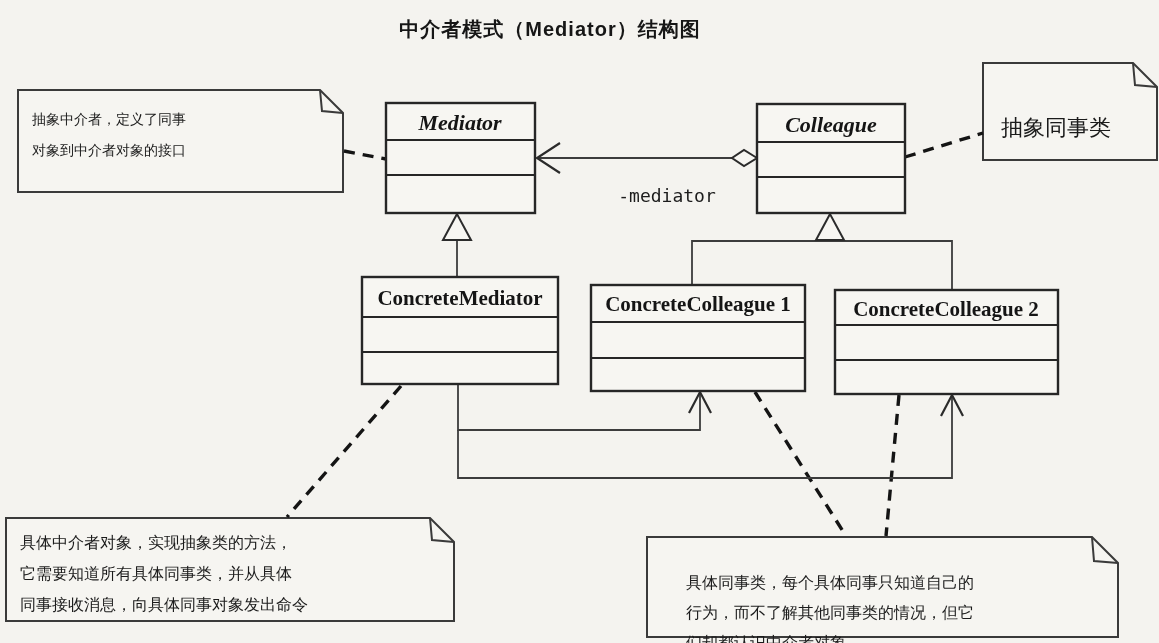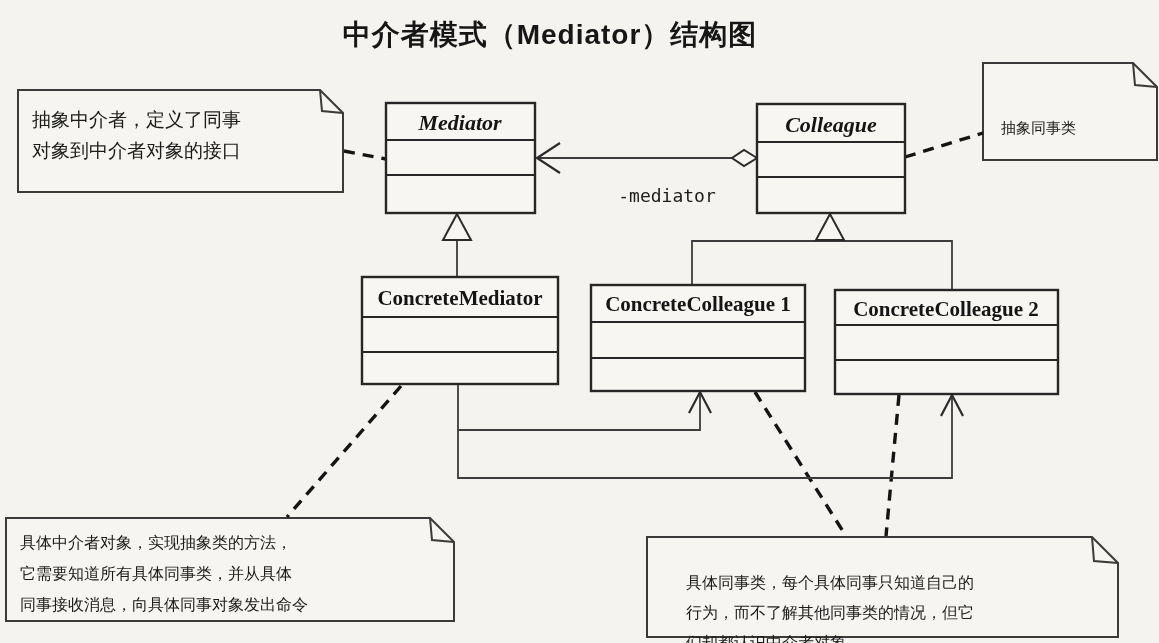--- a/index.html
+++ b/index.html
@@ -7,21 +7,21 @@
     position:relative;
     width:1159px;height:643px;
     background:#f4f3ef;
     overflow:hidden;
     font-family:"Liberation Sans", sans-serif;
     color:#1e1e1e;
   }
   .title{
     position:absolute;left:300px;top:16px;width:500px;
     text-align:center;
-    font-size:28px;font-weight:bold;letter-spacing:1px;
+    font-size:20px;font-weight:bold;letter-spacing:1px;
     color:#161616;
   }
   svg{position:absolute;left:0;top:0;}
   .box{fill:#f7f6f2;stroke:#262626;stroke-width:2.4;}
   .divider{stroke:#262626;stroke-width:2.2;}
   .note{fill:#f6f5f1;stroke:#3a3a3a;stroke-width:2;}
   .fold{fill:none;stroke:#3a3a3a;stroke-width:2;}
   .conn{stroke:#3c3c3c;stroke-width:1.8;fill:none;}
   .tri{fill:#f7f6f2;stroke:#2b2b2b;stroke-width:2;}
   .diamond{fill:#f7f6f2;stroke:#2b2b2b;stroke-width:2;}
@@ -29,22 +29,22 @@
   .dash{stroke:#141414;stroke-width:3.4;fill:none;stroke-dasharray:11 8;}
   .clsname{font-family:"Liberation Serif", serif;font-weight:bold;fill:#151515;}
   .abstract{font-style:italic;}
   .assoclabel{font-family:"DejaVu Sans Mono", monospace;font-size:18px;fill:#1c1c1c;}
   .notetext{
     position:absolute;
     white-space:pre-line;
     font-size:16px;line-height:31px;
     color:#1b1b1b;
   }
-  .nt-tl{left:32px;top:104px;font-size:19px;}
-  .nt-tr{left:1001px;top:112px;font-size:15px;}
+  .nt-tl{left:32px;top:104px;font-size:14px;}
+  .nt-tr{left:1001px;top:112px;font-size:22px;}
   .nt-bl{left:20px;top:527px;}
   .nt-br{left:666px;top:568px;line-height:30px;margin-left:20px;}
 </style>
 </head>
 <body>
 
 <div class="page">
 
   <div class="title">中介者模式（Mediator）结构图</div>
 

